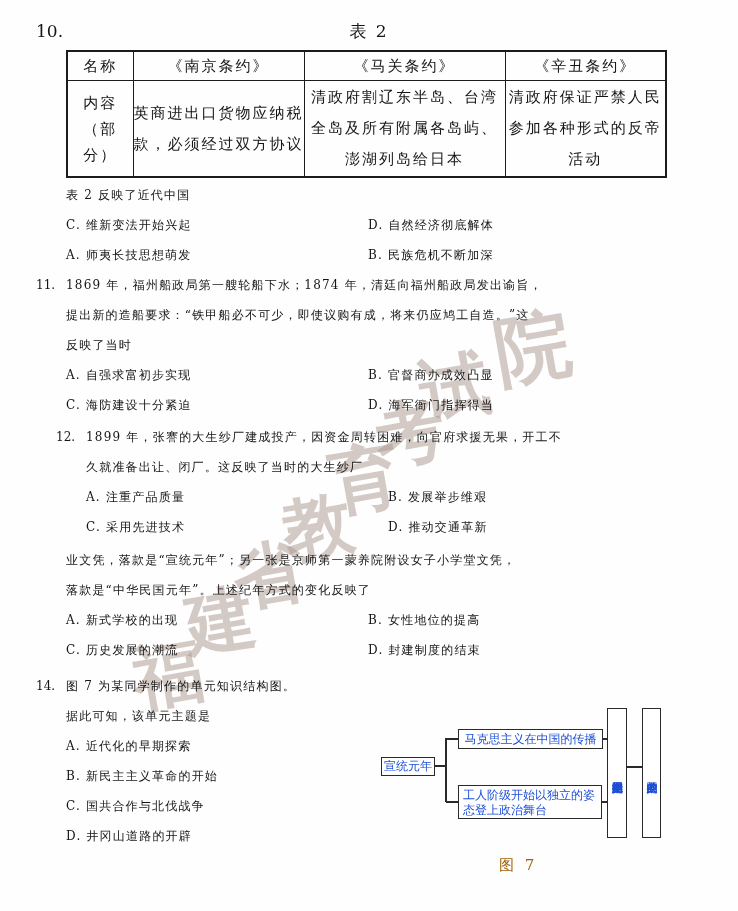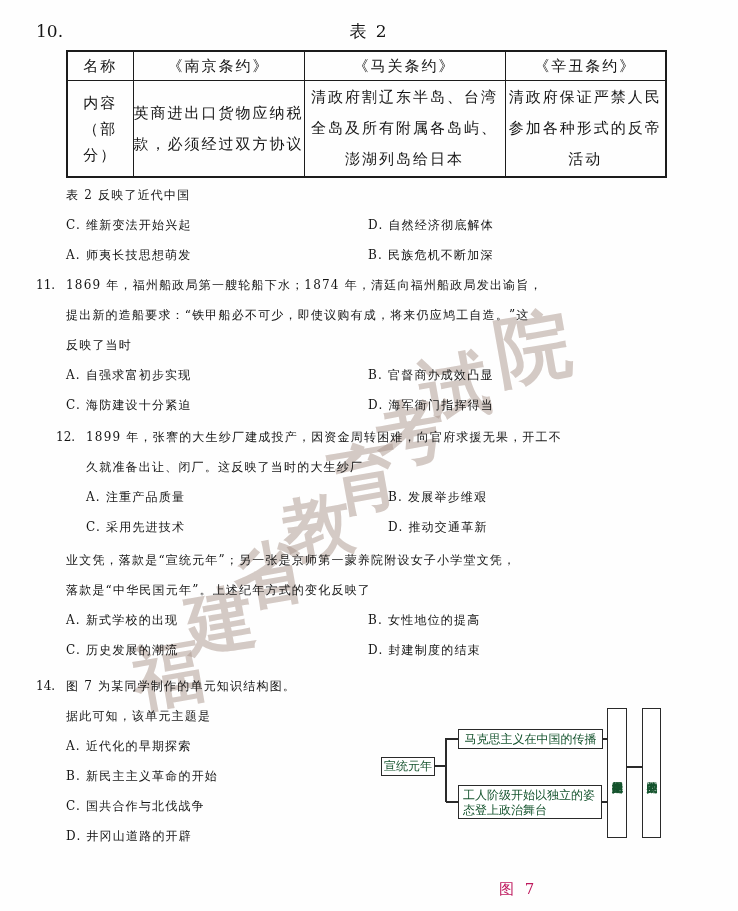--- a/index.html
+++ b/index.html
@@ -43,36 +43,36 @@
   .q .qline{white-space:nowrap;}
   .q .first{margin-left:-30px;}
   .qnum-inline{display:inline-block;width:30px;letter-spacing:0;}
   .opt-left{display:inline-block;width:302px;}
   .mt2{margin-top:2px;margin-left:20px;} .mt0{margin-top:0;} .mt3{margin-top:3px;} .mt6{margin-top:6px;}
   .q10-block{margin-top:2px;}
   
   .diagram{position:absolute;inset:0;z-index:1;pointer-events:none;}
   .dbox{
     position:absolute;border:1.5px solid #2a2a2a;background:#fff;
-    font-size:12px;letter-spacing:0;color:#14532d;
+    font-size:12px;letter-spacing:0;color:#1d4ed8;
     display:flex;align-items:center;justify-content:center;box-sizing:border-box;
   }
   .dbox-start{left:381px;top:757px;width:54px;height:19px;}
   .dbox-top{left:458px;top:729px;width:145px;height:20px;}
   .dbox-bottom{
     left:458px;top:785px;width:144px;height:34px;
     display:block;line-height:15px;padding:2px 3px 0 4px;text-align:left;
   }
   .dbox-vert{writing-mode:vertical-rl;text-orientation:upright;font-size:11px;line-height:1;}
   .dbox-mid{left:607px;top:708px;width:20px;height:130px;}
   .dbox-end{left:642px;top:708px;width:19px;height:130px;}
   .dline{position:absolute;background:#2a2a2a;}
   .dcaption{
-    position:absolute;left:499px;top:880px;font-size:15px;letter-spacing:3px;
-    background:transparent;color:#be185d;
+    position:absolute;left:499px;top:856px;font-size:15px;letter-spacing:3px;
+    background:transparent;color:#a16207;
   }
 </style>
 </head>
 <body>
 
 <div class="page">
 
   <div class="wm-layer">
     <span class="wm wm-0">福</span>
     <span class="wm wm-1">建</span>

